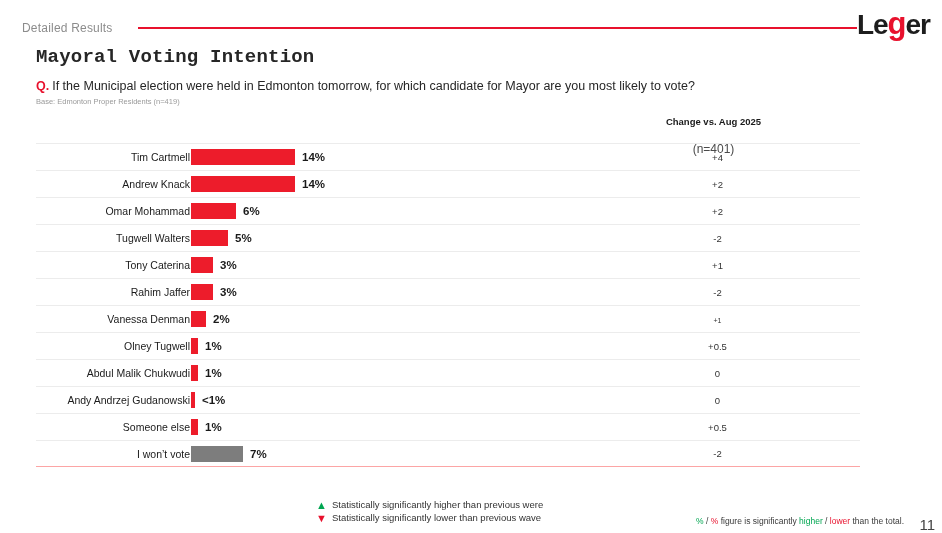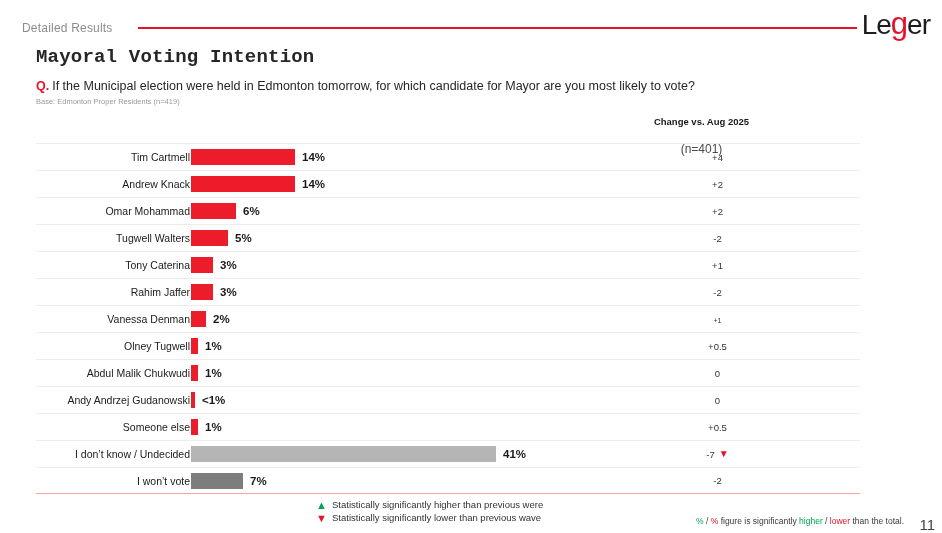--- a/index.html
+++ b/index.html
@@ -4,31 +4,31 @@
 <style>
   * { margin:0; padding:0; box-sizing:border-box; }
   html,body { width:942px; height:533px; }
   body {
     position:relative; overflow:hidden; background:#fff;
     font-family:"Liberation Sans", sans-serif; color:#1a1a1a;
   }
   
   .eyebrow { position:absolute; left:22px; top:21px; font-size:12px; color:#8c8c8c; letter-spacing:.2px; }
   .top-rule { position:absolute; left:138px; top:27px; width:719px; height:2px; background:#e8112d; }
-  .logo { position:absolute; right:12px; top:6px; font-size:28px; font-weight:400; letter-spacing:-1px; color:#1d1d1d; }
+  .logo { position:absolute; right:12px; top:6px; font-size:28px; font-weight:700; letter-spacing:-1px; color:#1d1d1d; }
   .logo .g { color:#e8112d; font-size:31px; }
   
   .title { position:absolute; left:36px; top:46px; font-size:19px; font-weight:600; color:#262626; letter-spacing:.2px;font-family:Liberation Mono, monospace; }
   .question { position:absolute; left:36px; top:79px; font-size:12.5px; color:#262626; }
   .question .q { color:#e8112d; font-weight:bold; margin-right:3px; }
   .base { position:absolute; left:36px; top:97px; font-size:7.5px; color:#9a9a9a; }
   
   .table { position:absolute; left:36px; top:116px; width:824px; }
   .thead { position:relative; height:27px; }
-  .change-head { position:absolute; right:16px; top:0; width:285px; text-align:center; }
+  .change-head { position:absolute; right:4px; top:0; width:285px; text-align:center; }
   .change-head .t { font-size:9.5px; font-weight:bold; color:#1a1a1a; }
   .change-head .s { font-size:12px; color:#4a4a4a; margin-top:15px; }
   .row { display:flex; align-items:center; height:27px; border-top:1px solid #ececec; }
   .row:last-child { border-bottom:1px solid #fca5a5; }
   .lbl { width:155px; padding-right:1px; text-align:right; font-size:10.5px; color:#1a1a1a; white-space:nowrap; }
   .barzone { flex:1; display:flex; align-items:center; }
   .bar { height:16px; background:#ed1c2b; }
   .val { margin-left:7px; font-size:11.5px; font-weight:bold; color:#1a1a1a; }
   .chg { width:285px; text-align:center; font-size:9.5px; color:#333; }
   .chg .small { font-size:7px; }
@@ -156,28 +156,20 @@
 
   <div class="row">
     <div class="lbl">Someone else</div>
     <div class="barzone">
       <div class="bar" style="width: 7px; background: rgb(237, 28, 43);"></div>
       <div class="val">1%</div>
     </div>
     <div class="chg"><span>+0.5</span></div>
   </div>
 
-  <div class="row">
-    <div class="lbl">I don’t know / Undecided</div>
-    <div class="barzone">
-      <div class="bar" style="width: 305px; background: rgb(181, 181, 181);"></div>
-      <div class="val">41%</div>
-    </div>
-    <div class="chg"><span>-7</span><span class="marker" style="display: inline;">▼</span></div>
-  </div>
 
   <div class="row">
     <div class="lbl">I won’t vote</div>
     <div class="barzone">
       <div class="bar" style="width: 52px; background: rgb(125, 125, 125);"></div>
       <div class="val">7%</div>
     </div>
     <div class="chg"><span>-2</span></div>
   </div>
 </div>

